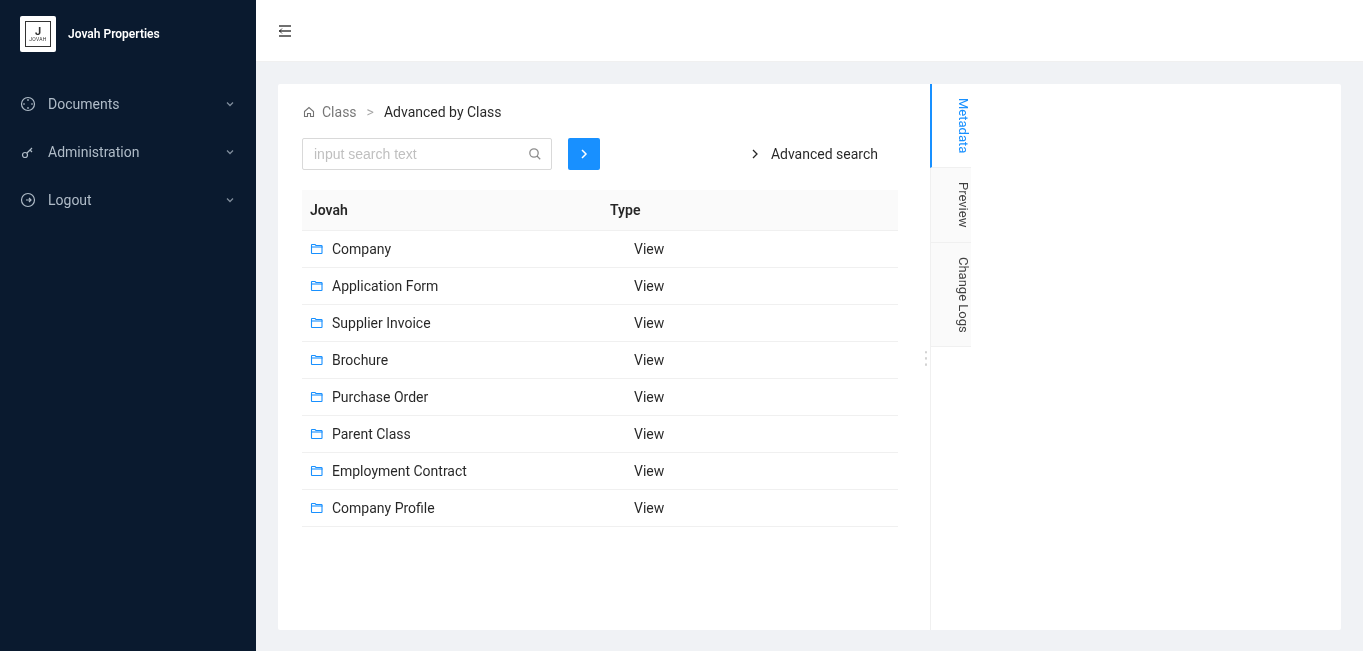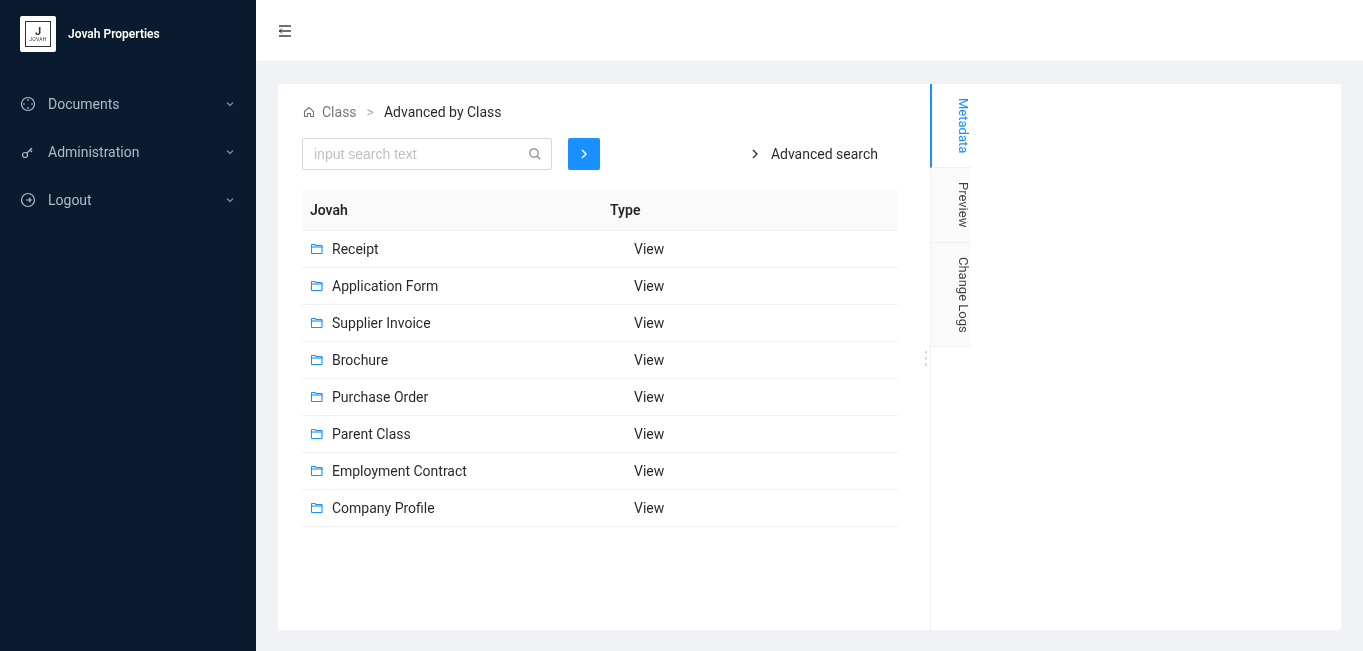--- a/index.html
+++ b/index.html
@@ -369,21 +369,21 @@
             </div>
             <div class="tbody" id="tbody">
                 <div class="tr">
                   <div class="td col-name">
                     <span class="folder-icon">
                       <svg width="14" height="14" viewBox="0 0 14 14" fill="currentColor">
                         <path d="M1.5 3c0-.3.2-.5.5-.5h3l1 1h5.5c.3 0 .5.2.5.5v7c0 .3-.2.5-.5.5H2c-.3 0-.5-.2-.5-.5V3z" fill="none" stroke="currentColor" stroke-width="1.1"></path>
                         <path d="M1.5 5h11" stroke="currentColor" stroke-width="1.1"></path>
                       </svg>
                     </span>
-                    <span class="row-name">Receipt</span>
+                    <span class="row-name">Company</span>
                   </div>
                   <div class="td col-type row-type">View</div>
                 </div>
                 <div class="tr">
                   <div class="td col-name">
                     <span class="folder-icon">
                       <svg width="14" height="14" viewBox="0 0 14 14" fill="currentColor">
                         <path d="M1.5 3c0-.3.2-.5.5-.5h3l1 1h5.5c.3 0 .5.2.5.5v7c0 .3-.2.5-.5.5H2c-.3 0-.5-.2-.5-.5V3z" fill="none" stroke="currentColor" stroke-width="1.1"></path>
                         <path d="M1.5 5h11" stroke="currentColor" stroke-width="1.1"></path>
                       </svg>

